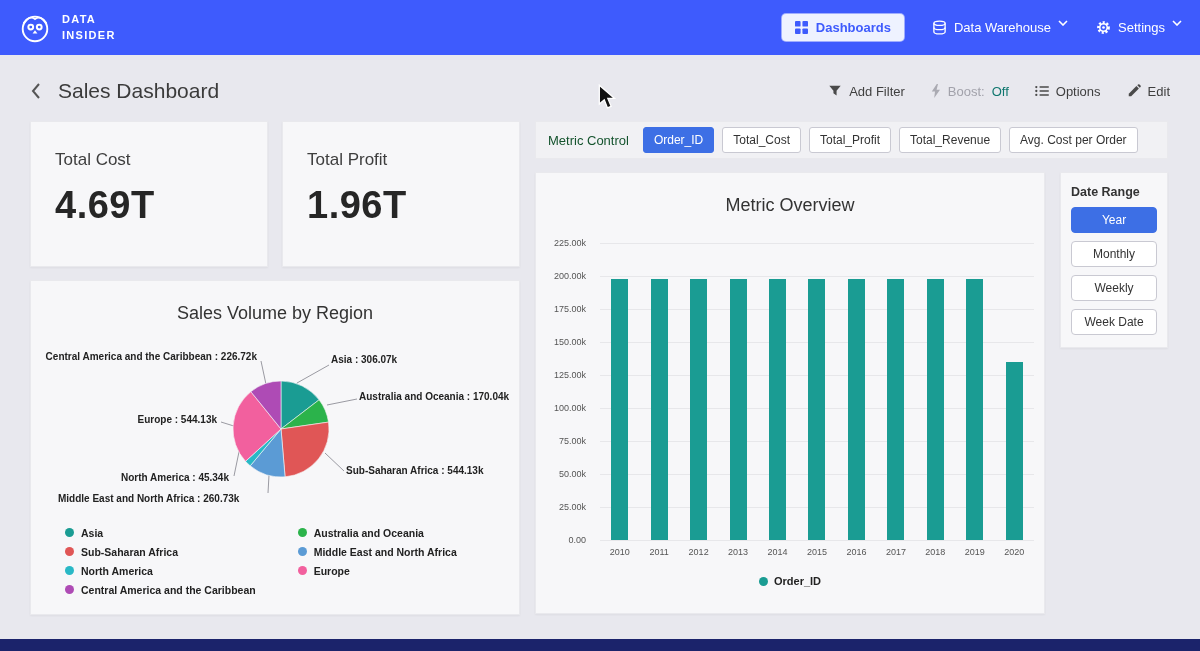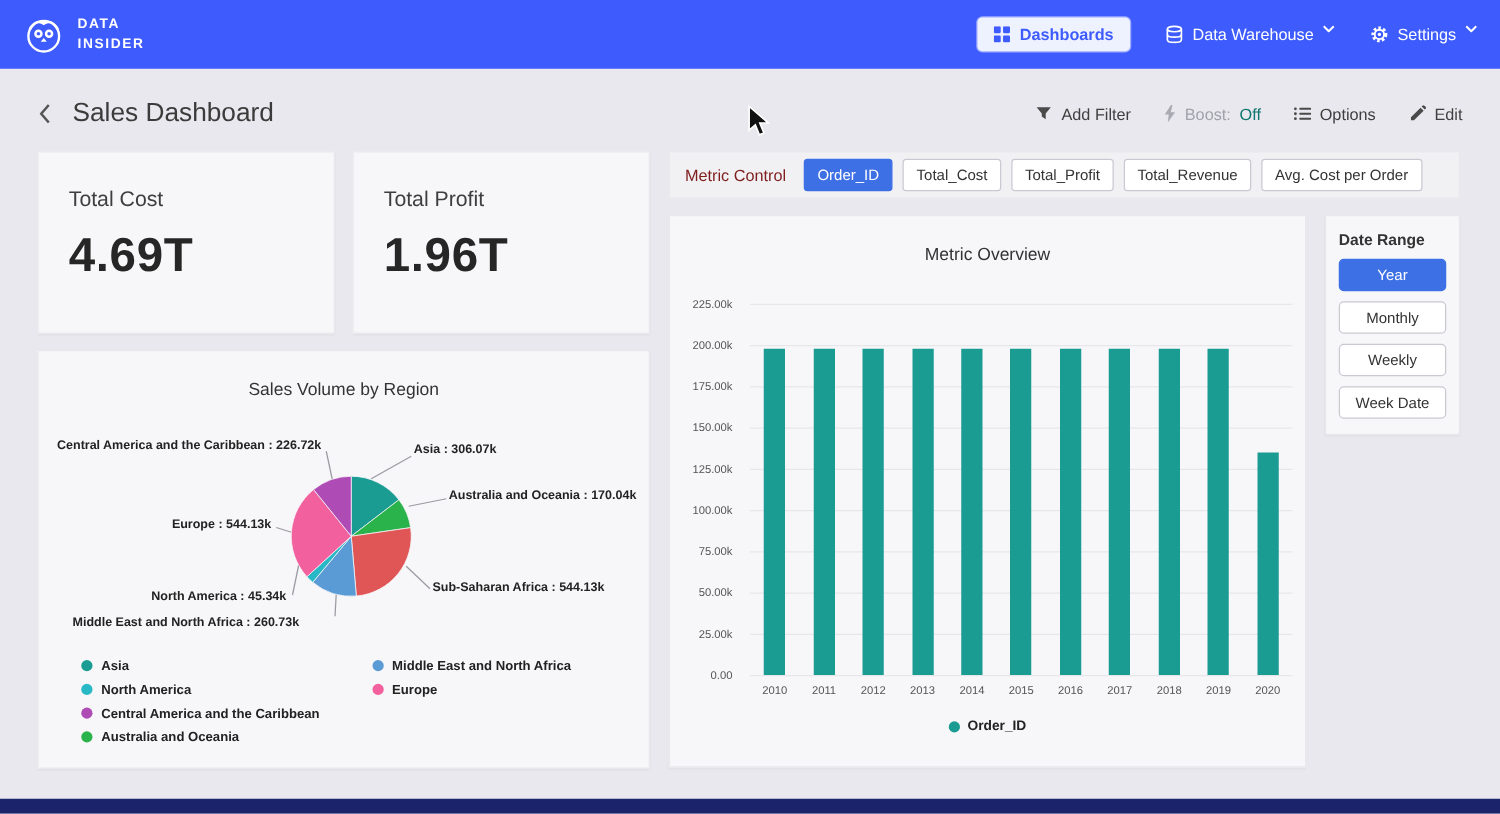--- a/index.html
+++ b/index.html
@@ -35,39 +35,39 @@
   .col-right{width:633px;flex:none;}
   .card{background:var(--card);border:1px solid var(--card-border);box-shadow:0 1px 2px rgba(0,0,0,.05);}
   
   .kpi-row{display:flex;gap:14px;}
   .kpi-card{flex:1;height:146px;background:var(--card);border:1px solid var(--card-border);
             box-shadow:0 1px 2px rgba(0,0,0,.05);padding:28px 0 0 24px;}
   .kpi-label{font-size:17px;color:#3e3e3e;}
   .kpi-value{font-size:38px;font-weight:bold;color:#262626;margin-top:14px;letter-spacing:.5px;}
   
   .pie-card{margin-top:13px;height:335px;position:relative;}
-  .card-title{text-align:center;font-size:14px;color:#333;padding-top:22px;}
+  .card-title{text-align:center;font-size:18px;color:#333;padding-top:22px;}
   .pie-lines{position:absolute;left:0;top:0;pointer-events:none;}
   .pie-svg{position:absolute;left:190px;top:88px;}
   .callout{position:absolute;font-size:10px;font-weight:bold;color:#222;white-space:nowrap;}
   .c0{right:262px;top:70px;}
   .c1{left:300px;top:73px;}
   .c2{left:328px;top:110px;}
   .c3{right:302px;top:133px;}
   .c4{left:315px;top:184px;}
   .c5{right:290px;top:191px;text-align:center;}
   .c6{left:27px;top:212px;}
   .legend-grid{position:absolute;left:34px;top:242px;display:grid;grid-auto-flow:column;
                grid-template-rows:repeat(4,19px);column-gap:42px;}
   .legend-item{display:flex;align-items:center;gap:7px;font-size:10.5px;font-weight:bold;color:#222;}
   .dot{width:9px;height:9px;border-radius:50%;flex:none;}
   
   .metric-bar{height:38px;background:#f1f1f4;border:1px solid var(--card-border);display:flex;
               align-items:center;gap:8px;padding:0 12px;}
-  .metric-label{font-size:13px;color:#7f1d1d;margin-right:6px;}
+  .metric-label{font-size:13px;color:#14532d;margin-right:6px;}
   .btn-row{display:flex;gap:8px;}
   .mbtn{font-size:12px;padding:5px 10px;background:#fff;border:1px solid #c9c9d2;border-radius:3px;
         color:#333;cursor:pointer;font-family:inherit;}
   .mbtn.active{background:var(--accent);border-color:var(--accent);color:#fff;}
   
   .chart-row{display:flex;gap:15px;margin-top:13px;}
   .chart-card{width:510px;height:442px;position:relative;}
   .yticks{position:absolute;left:0;top:70px;width:58px;height:297px;}
   .ytick{position:absolute;right:8px;font-size:9px;color:#555;transform:translateY(-50%);}
   .plot{position:absolute;left:64px;top:70px;width:434px;height:297px;}
@@ -249,20 +249,24 @@
       <div class="callout c3">Europe : 544.13k</div>
       <div class="callout c4">Sub-Saharan Africa : 544.13k</div>
       <div class="callout c5">North America : 45.34k</div>
       <div class="callout c6">Middle East and North Africa : 260.73k</div>
       <div class="legend-grid" id="pie-legend">
           <div class="legend-item">
             <span class="dot" style="background: rgb(26, 156, 147);"></span>
             <span>Asia</span>
           </div>
           <div class="legend-item">
+            <span class="dot" style="background: rgb(224, 86, 86);"></span>
+            <span>Sub-Saharan Africa</span>
+          </div>
+          <div class="legend-item">
             <span class="dot" style="background: rgb(41, 184, 198);"></span>
             <span>North America</span>
           </div>
           <div class="legend-item">
             <span class="dot" style="background: rgb(174, 75, 181);"></span>
             <span>Central America and the Caribbean</span>
           </div>
           <div class="legend-item">
             <span class="dot" style="background: rgb(43, 179, 75);"></span>
             <span>Australia and Oceania</span>

